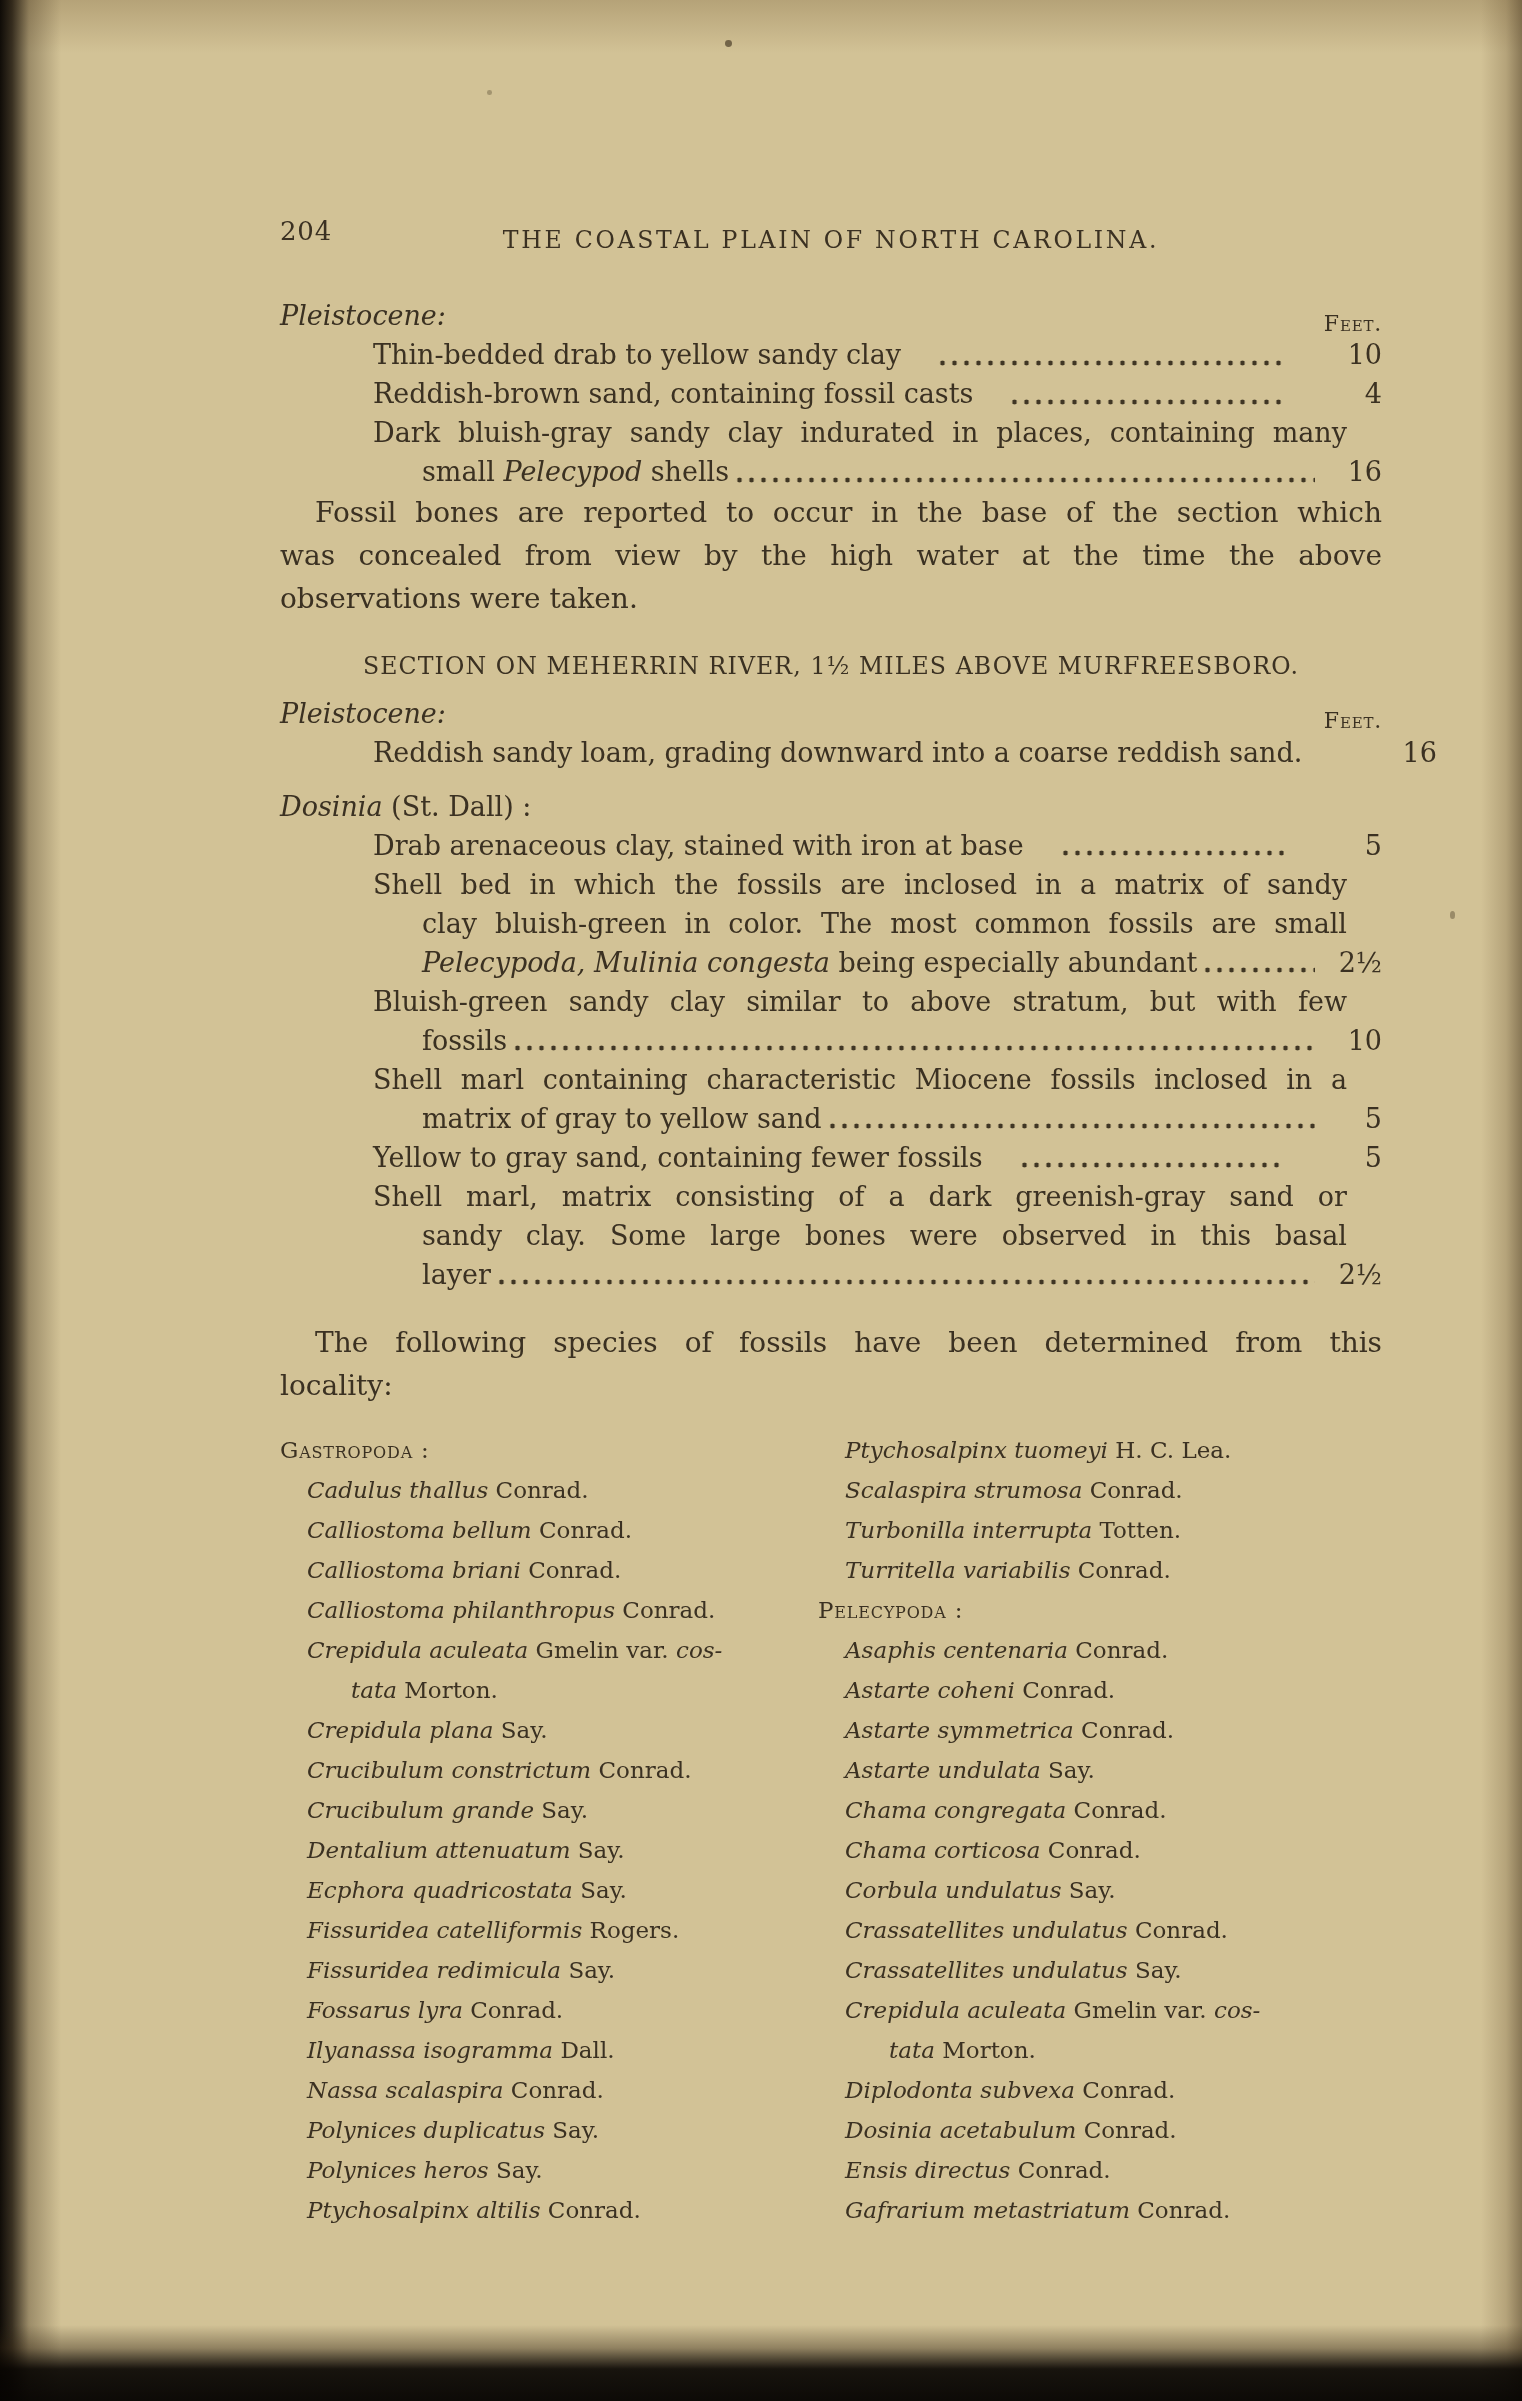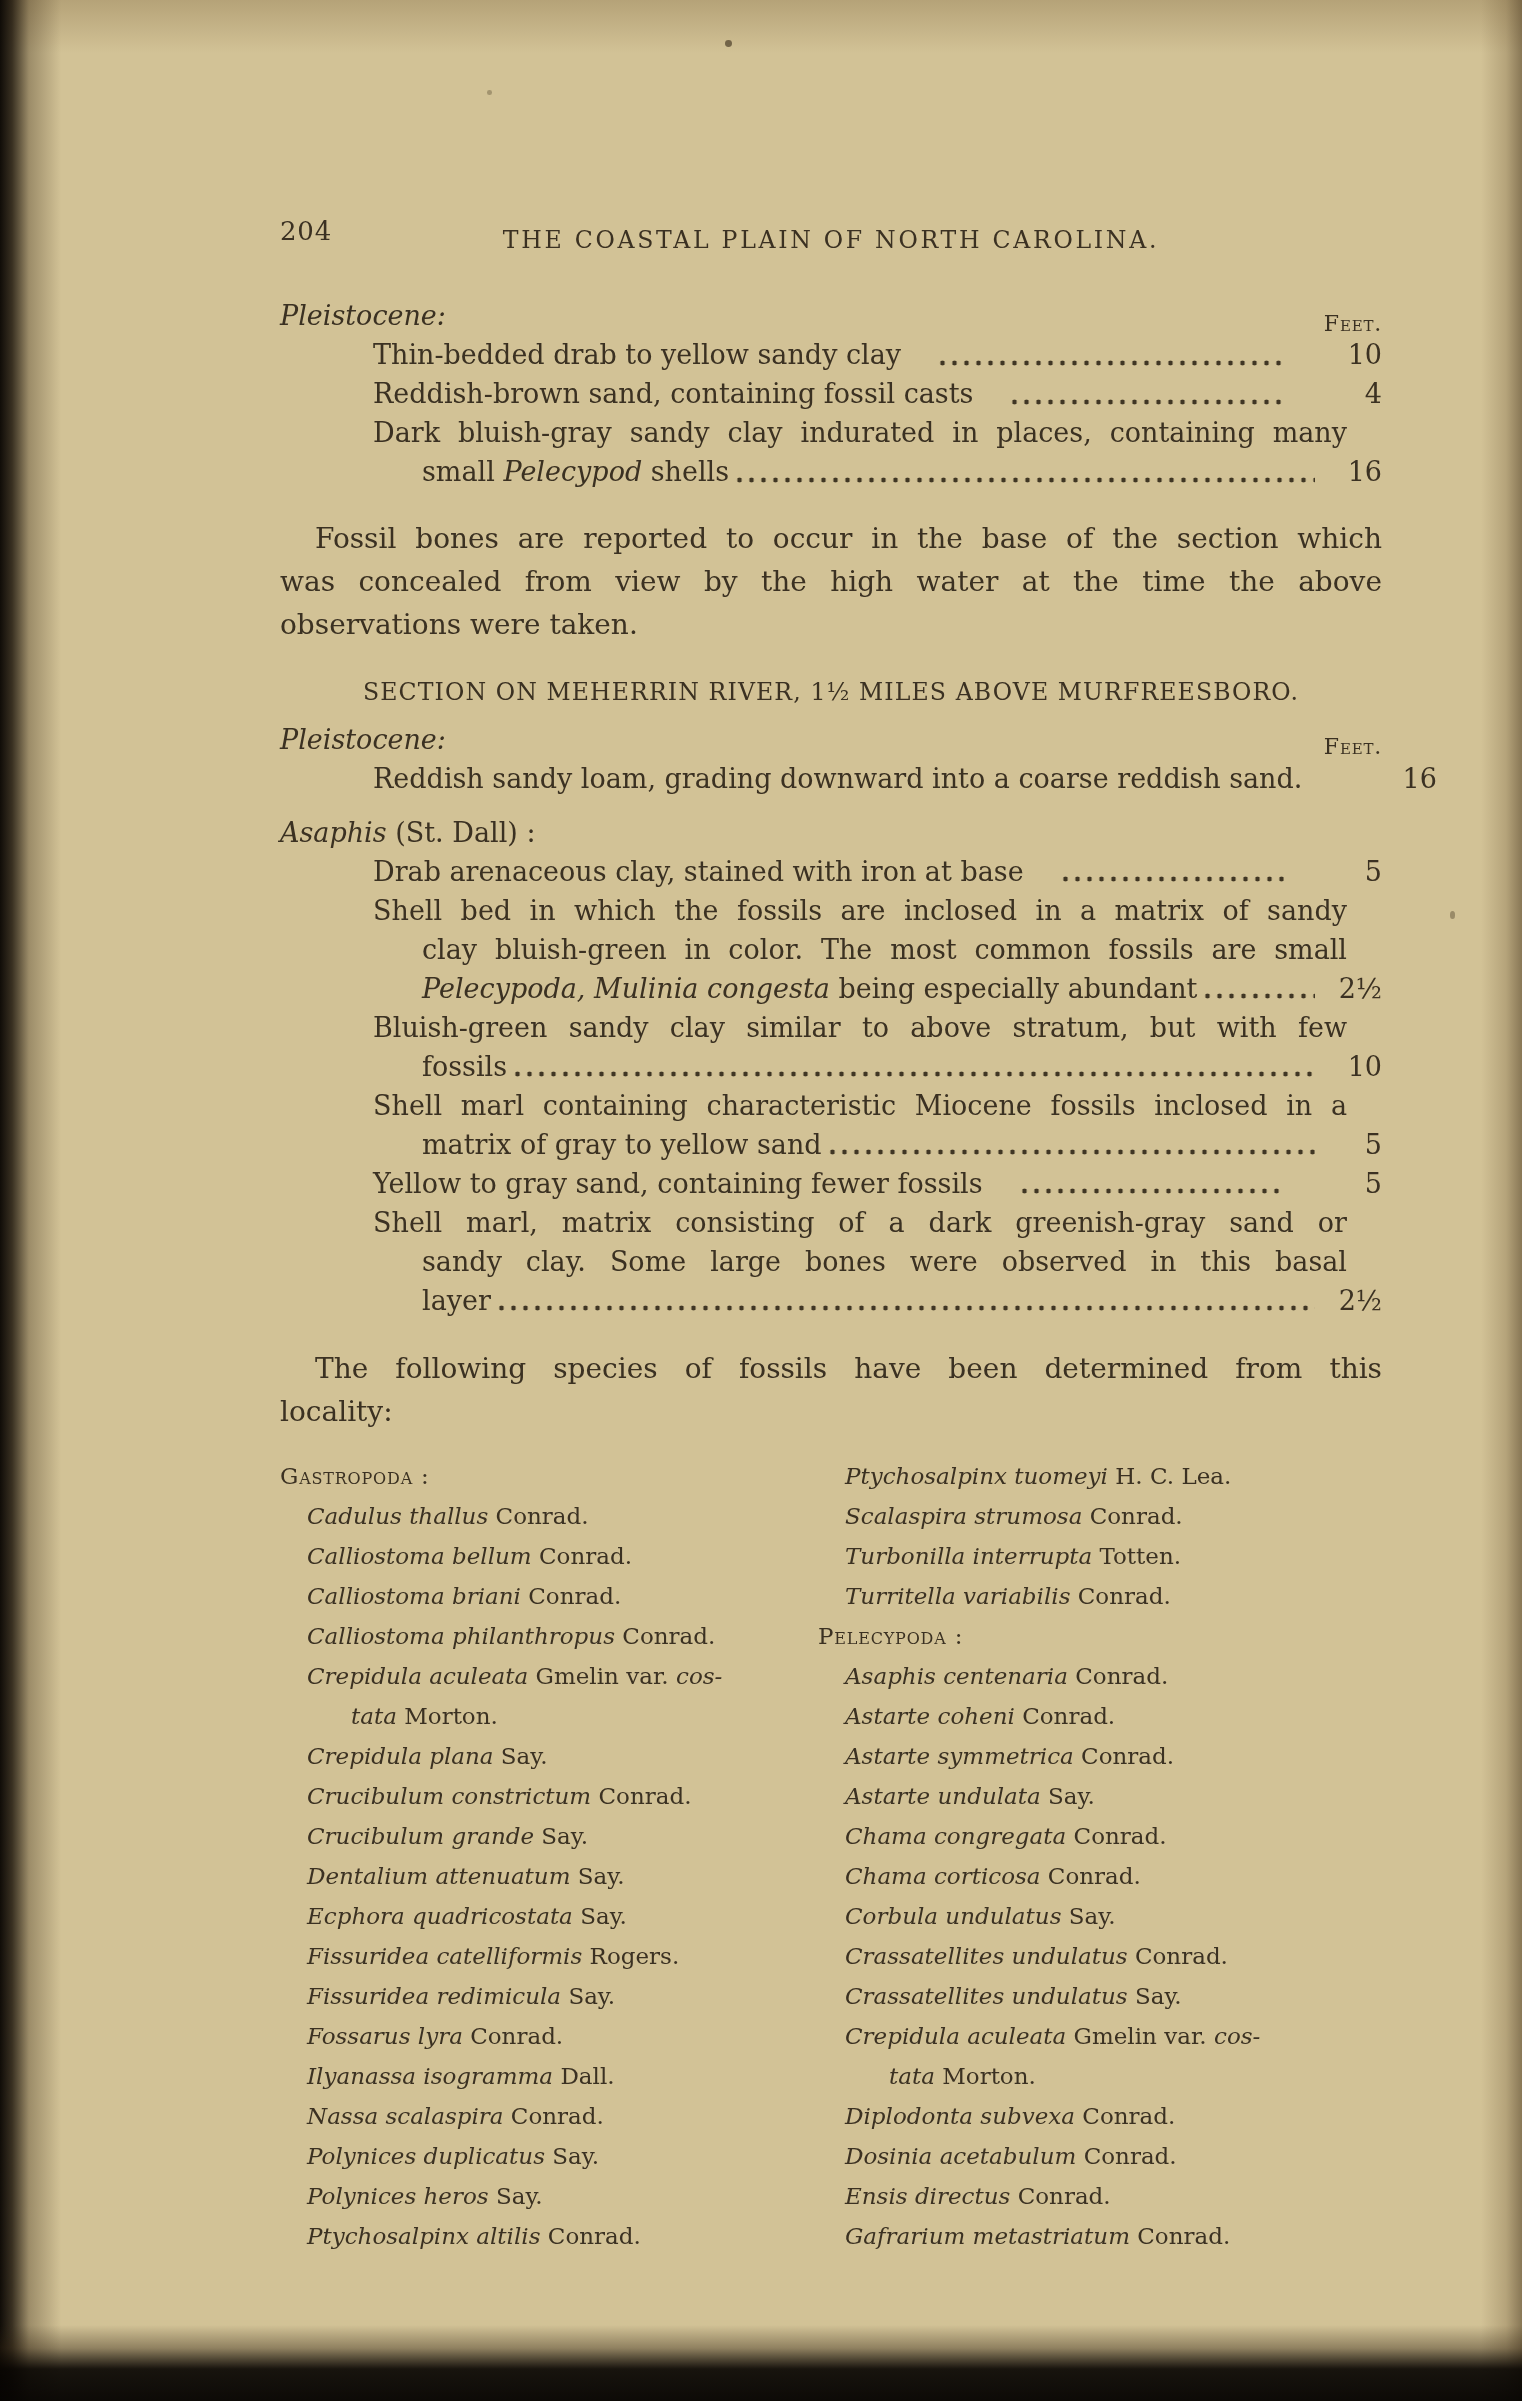--- a/index.html
+++ b/index.html
@@ -49,21 +49,21 @@
   .etext { flex:0 0 auto; }
   .dots { flex:1 1 auto; margin:0 7.6px 0 6px;
     background-image:radial-gradient(circle at 3px 3.8px, #40362 4 2.1px, rgba(0,0,0,0) 2.6px);
     background-image:radial-gradient(circle at 3px 3.8px, #403624 2.1px, rgba(0,0,0,0) 2.6px);
     background-size:12px 7.6px; background-repeat:repeat-x; background-position:1.5px calc(100% - 7.6px); }
   .dots.nodots { background:none; }
   .feet { flex:0 0 59px; text-align:right; }
 
   .jl { text-align:justify; text-align-last:justify; padding-right:35px; }
 
-  .para { margin-top:26px; font-size:28px; line-height:43px; }
+  .para { font-size:28px; line-height:43px; }
   .para .pl  { display:block; text-align:justify; text-align-last:justify; }
   .para .pl1 { padding-left:35px; }
   .para .pll { display:block; }
 
   .sect-a { margin-top:44px; }
   .xhead  { margin-top:27px; text-align:center; font-size:23.6px; font-weight:normal; letter-spacing:1.1px; }
   .sect-b .shead { margin-top:7.6px; }
   .sect-c .shead { margin-top:15px; }
   .para2 { margin-top:27px; }
 
@@ -132,21 +132,21 @@
       </div>
       <div class="row ind1">
         <span class="etext">Reddish sandy loam, grading downward into a coarse reddish sand.</span>
         <span class="dots nodots"></span>
         <span class="feet">16</span>
       </div>
     </section>
 
     <section class="sect-c">
       <div class="shead">
-        <span><span class="stratum">Asaphis</span><span> (St. Dall) :</span></span>
+        <span><span class="stratum">Dosinia</span><span> (St. Dall) :</span></span>
       </div>
       <div class="row ind1">
         <span class="etext">Drab arenaceous clay, stained with iron at base</span>
         <span class="dots"></span>
         <span class="feet">5</span>
       </div>
       <div class="jl ind1">Shell bed in which the fossils are inclosed in a matrix of sandy</div>
       <div class="jl ind2">clay bluish-green in color.  The most common fossils are small</div>
       <div class="row ind2">
         <span class="etext"><i>Pelecypoda, Mulinia congesta</i><span> being especially abundant</span></span>

